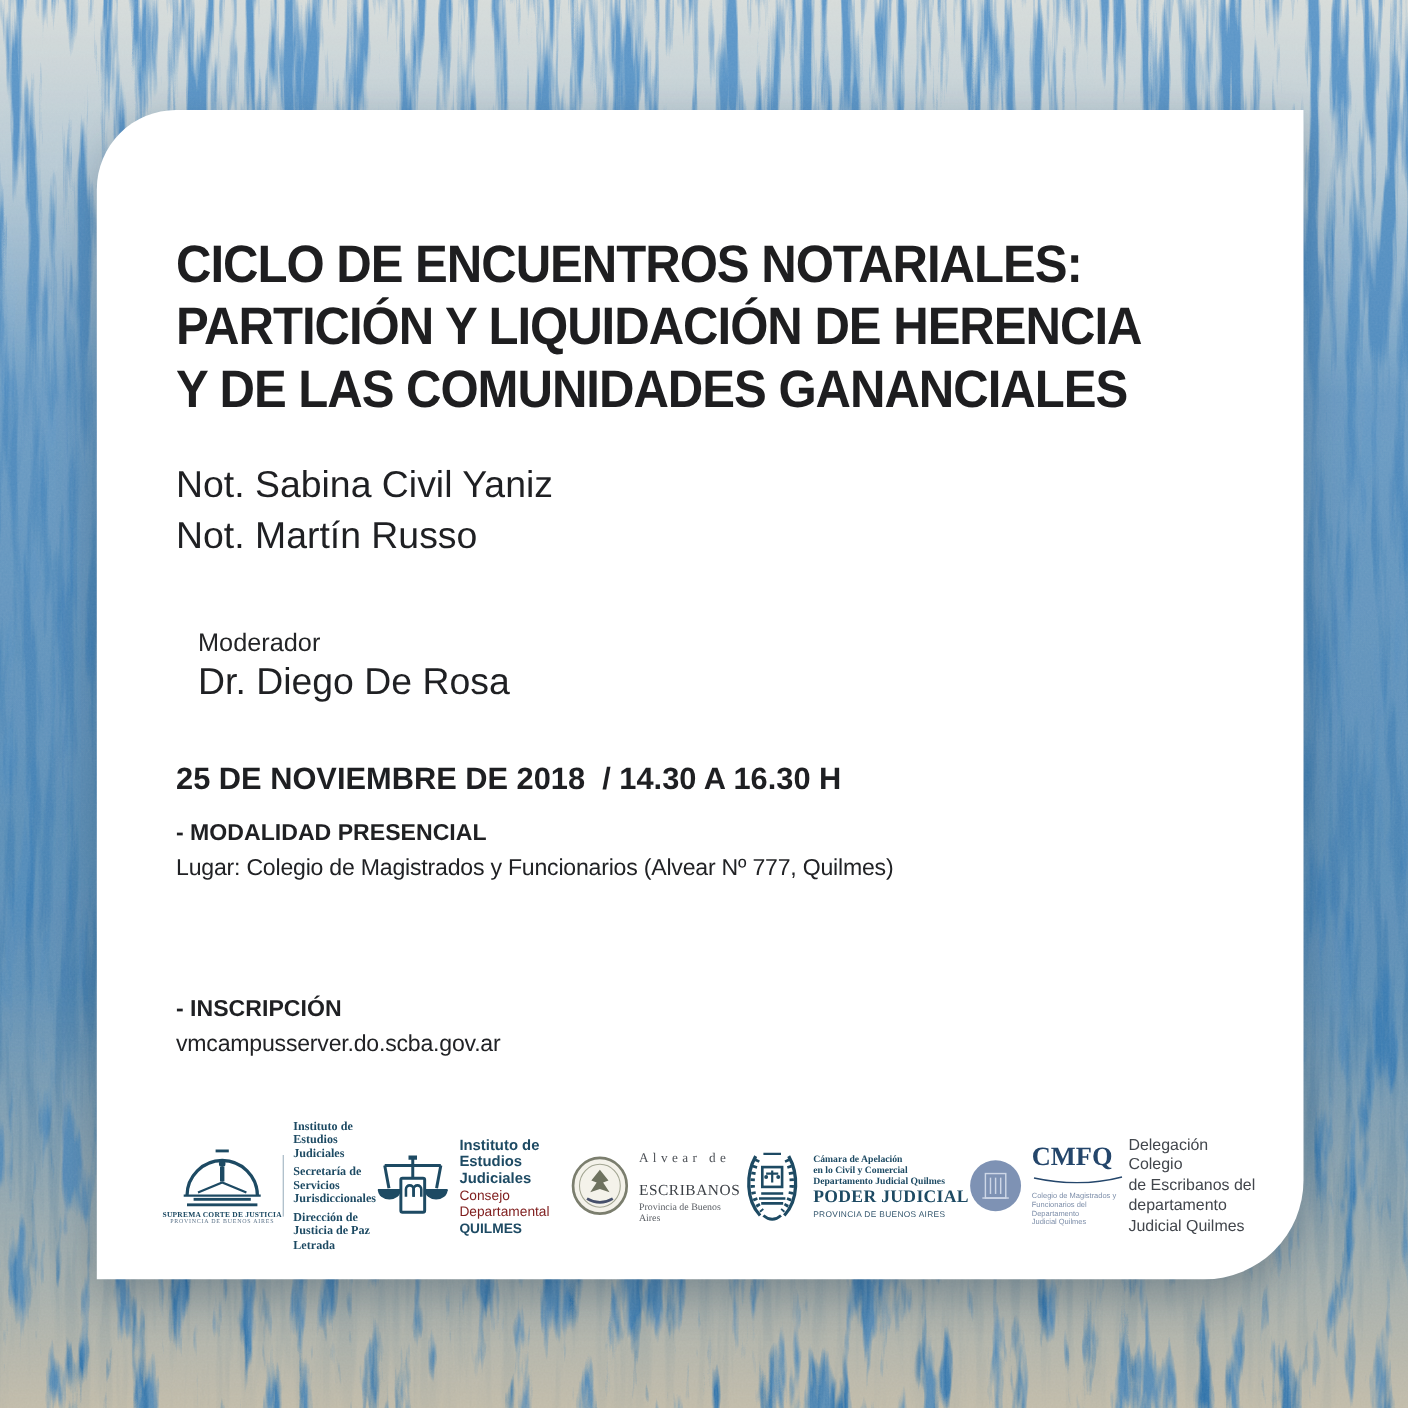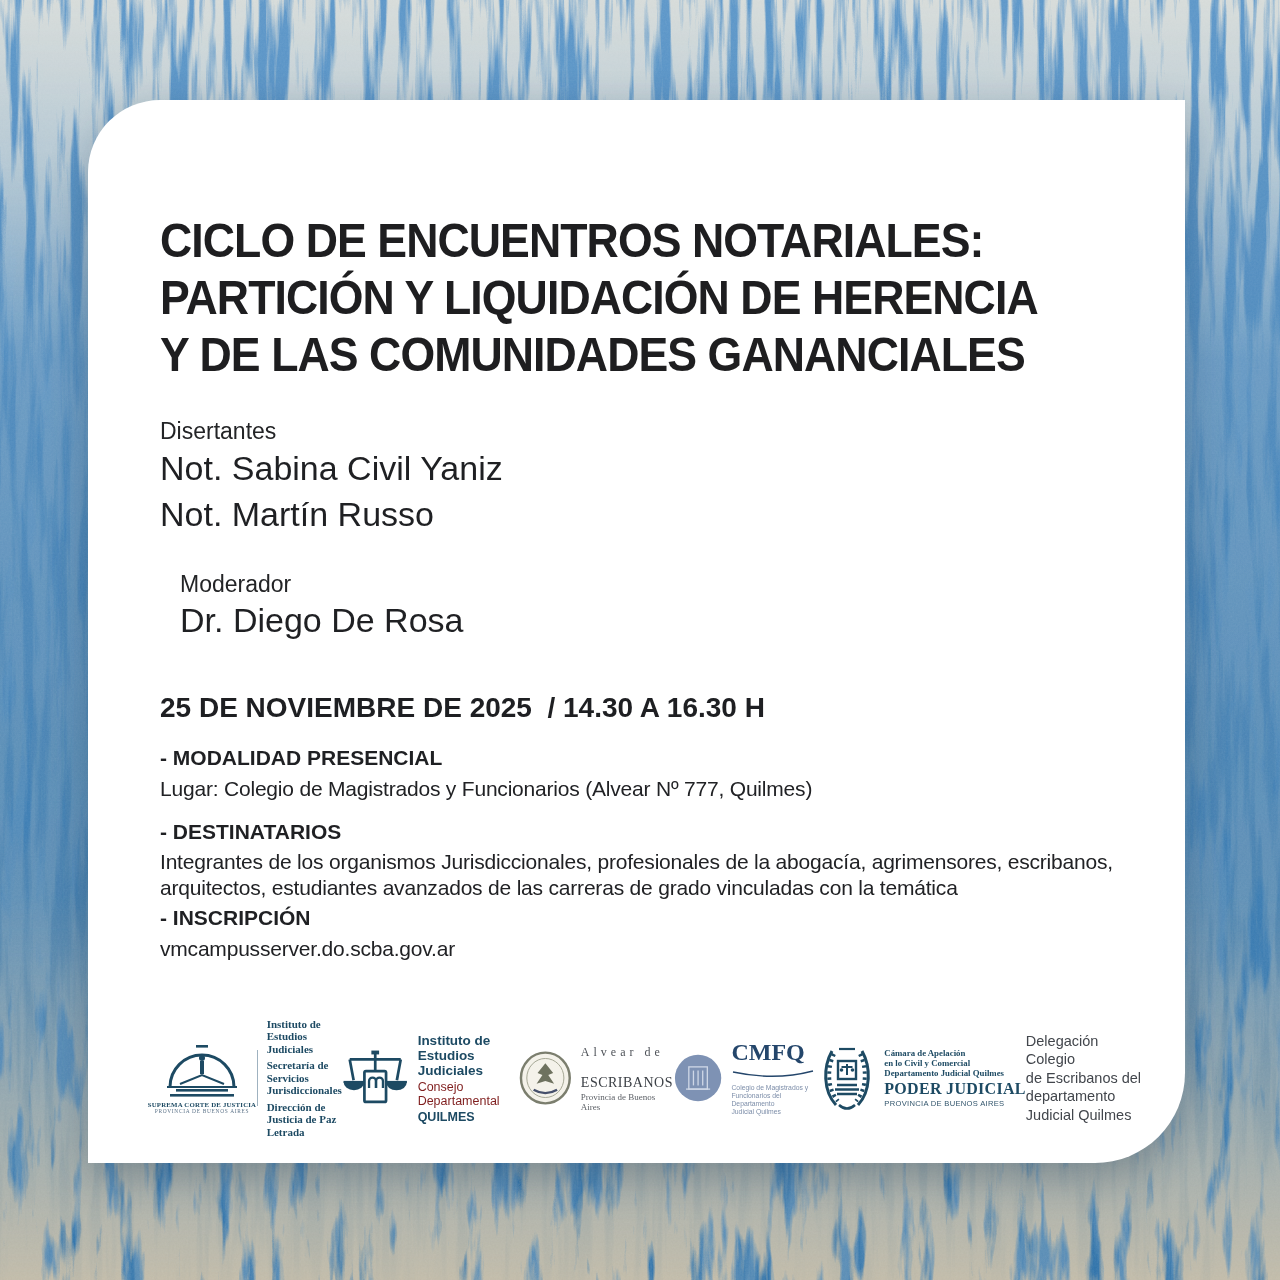--- a/index.html
+++ b/index.html
@@ -133,41 +133,36 @@
 
 <div class="card">
 
   <div class="block title-wrap">
     <div class="title-line">CICLO DE ENCUENTROS NOTARIALES:</div>
     <div class="title-line">PARTICIÓN Y LIQUIDACIÓN DE HERENCIA</div>
     <div class="title-line">Y DE LAS COMUNIDADES GANANCIALES</div>
   </div>
 
   <div class="block speakers">
-    <div class="role-label">Disertantes</div>
     <div class="person">Not. Sabina Civil Yaniz</div>
     <div class="person">Not. Martín Russo</div>
   </div>
 
   <div class="block moderator">
     <div class="role-label">Moderador</div>
     <div class="person">Dr. Diego De Rosa</div>
   </div>
 
-  <div class="block datetime">25 DE NOVIEMBRE DE 2025  / 14.30 A 16.30 H</div>
+  <div class="block datetime">25 DE NOVIEMBRE DE 2018  / 14.30 A 16.30 H</div>
 
   <div class="block modality">
     <div class="sec-label">- MODALIDAD PRESENCIAL</div>
     <div class="sec-body">Lugar: Colegio de Magistrados y Funcionarios (Alvear Nº 777, Quilmes)</div>
   </div>
 
-  <div class="block audience">
-    <div class="sec-label">- DESTINATARIOS</div>
-    <div class="sec-body">Integrantes de los organismos Jurisdiccionales, profesionales de la abogacía, agrimensores, escribanos, arquitectos, estudiantes avanzados de las carreras de grado vinculadas con la temática</div>
-  </div>
 
   <div class="block registration">
     <div class="sec-label">- INSCRIPCIÓN</div>
     <div class="sec-body">vmcampusserver.do.scba.gov.ar</div>
   </div>
 
   <div class="footer">
 
     <div class="lg">
       <div class="seal-col">
@@ -230,42 +225,20 @@
         <path d="M15 40 q12 7 24 0" stroke="#46506b" stroke-width="2.5" fill="none"></path>
       </svg>
       <div class="esc-text">
         <div class="e1">Alvear de</div>
         <div class="e2">ESCRIBANOS</div>
         <div class="e3">Provincia de Buenos Aires</div>
       </div>
     </div>
 
     <div class="lg">
-      <svg width="52" height="52" viewBox="0 0 52 52">
-        <circle cx="26" cy="26" r="25" fill="#7e92b4"></circle>
-        <g stroke="#dde4f0" stroke-width="1.4" fill="none" opacity="0.85">
-          <rect x="16" y="14" width="20" height="24"></rect>
-          <line x1="21" y1="18" x2="21" y2="34"></line>
-          <line x1="26" y1="18" x2="26" y2="34"></line>
-          <line x1="31" y1="18" x2="31" y2="34"></line>
-          <line x1="13" y1="38" x2="39" y2="38"></line>
-        </g>
-      </svg>
-      <div class="cmfq-text">
-        <div class="c1">CMFQ</div>
-        <svg width="84" height="7" viewBox="0 0 84 7">
-          <path d="M2 2 q 42 9 80 -1" stroke="#24466b" fill="none" stroke-width="1.4"></path>
-        </svg>
-        <div class="c2 pre">Colegio de Magistrados y
-Funcionarios del Departamento
-Judicial Quilmes</div>
-      </div>
-    </div>
-
-    <div class="lg">
       <svg width="56" height="70" viewBox="0 0 56 70">
         <g stroke="#1d4a63" fill="none">
           <path d="M13 8 C4 24 4 48 17 62" stroke-width="3"></path>
           <path d="M43 8 C52 24 52 48 39 62" stroke-width="3"></path>
           <path d="M15 11 C8 25 8 46 19 58" stroke-width="4" stroke-dasharray="2.5 3.5"></path>
           <path d="M41 11 C48 25 48 46 37 58" stroke-width="4" stroke-dasharray="2.5 3.5"></path>
           <path d="M20 6 h16" stroke-width="2.2"></path>
           <rect x="19" y="18" width="18" height="18" stroke-width="2.4"></rect>
           <line x1="28" y1="21" x2="28" y2="32" stroke-width="2"></line>
           <line x1="22.5" y1="24" x2="33.5" y2="24" stroke-width="2"></line>
@@ -278,20 +251,42 @@
       <div class="pj-text">
         <div class="p1 pre">Cámara de Apelación
 en lo Civil y Comercial
 Departamento Judicial Quilmes</div>
         <div class="p2">PODER JUDICIAL</div>
         <div class="p3">PROVINCIA DE BUENOS AIRES</div>
       </div>
     </div>
 
     <div class="lg">
+      <svg width="52" height="52" viewBox="0 0 52 52">
+        <circle cx="26" cy="26" r="25" fill="#7e92b4"></circle>
+        <g stroke="#dde4f0" stroke-width="1.4" fill="none" opacity="0.85">
+          <rect x="16" y="14" width="20" height="24"></rect>
+          <line x1="21" y1="18" x2="21" y2="34"></line>
+          <line x1="26" y1="18" x2="26" y2="34"></line>
+          <line x1="31" y1="18" x2="31" y2="34"></line>
+          <line x1="13" y1="38" x2="39" y2="38"></line>
+        </g>
+      </svg>
+      <div class="cmfq-text">
+        <div class="c1">CMFQ</div>
+        <svg width="84" height="7" viewBox="0 0 84 7">
+          <path d="M2 2 q 42 9 80 -1" stroke="#24466b" fill="none" stroke-width="1.4"></path>
+        </svg>
+        <div class="c2 pre">Colegio de Magistrados y
+Funcionarios del Departamento
+Judicial Quilmes</div>
+      </div>
+    </div>
+
+    <div class="lg">
       <div class="deleg pre">Delegación Colegio
 de Escribanos del
 departamento
 Judicial Quilmes</div>
     </div>
 
   </div>
 </div>
 
 </body></html>

